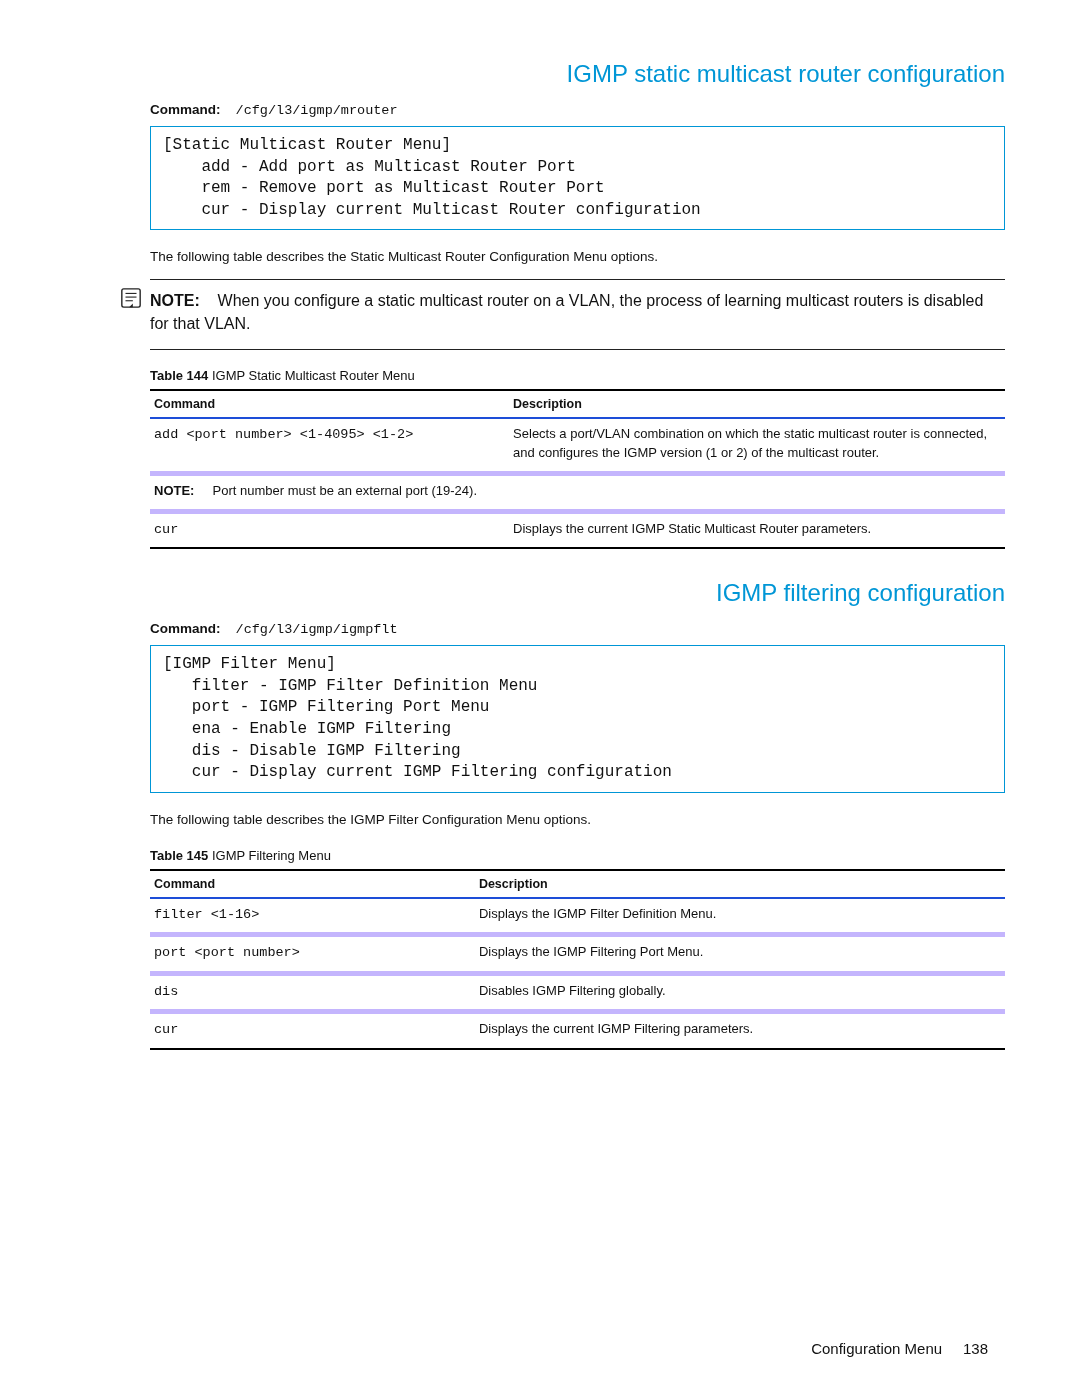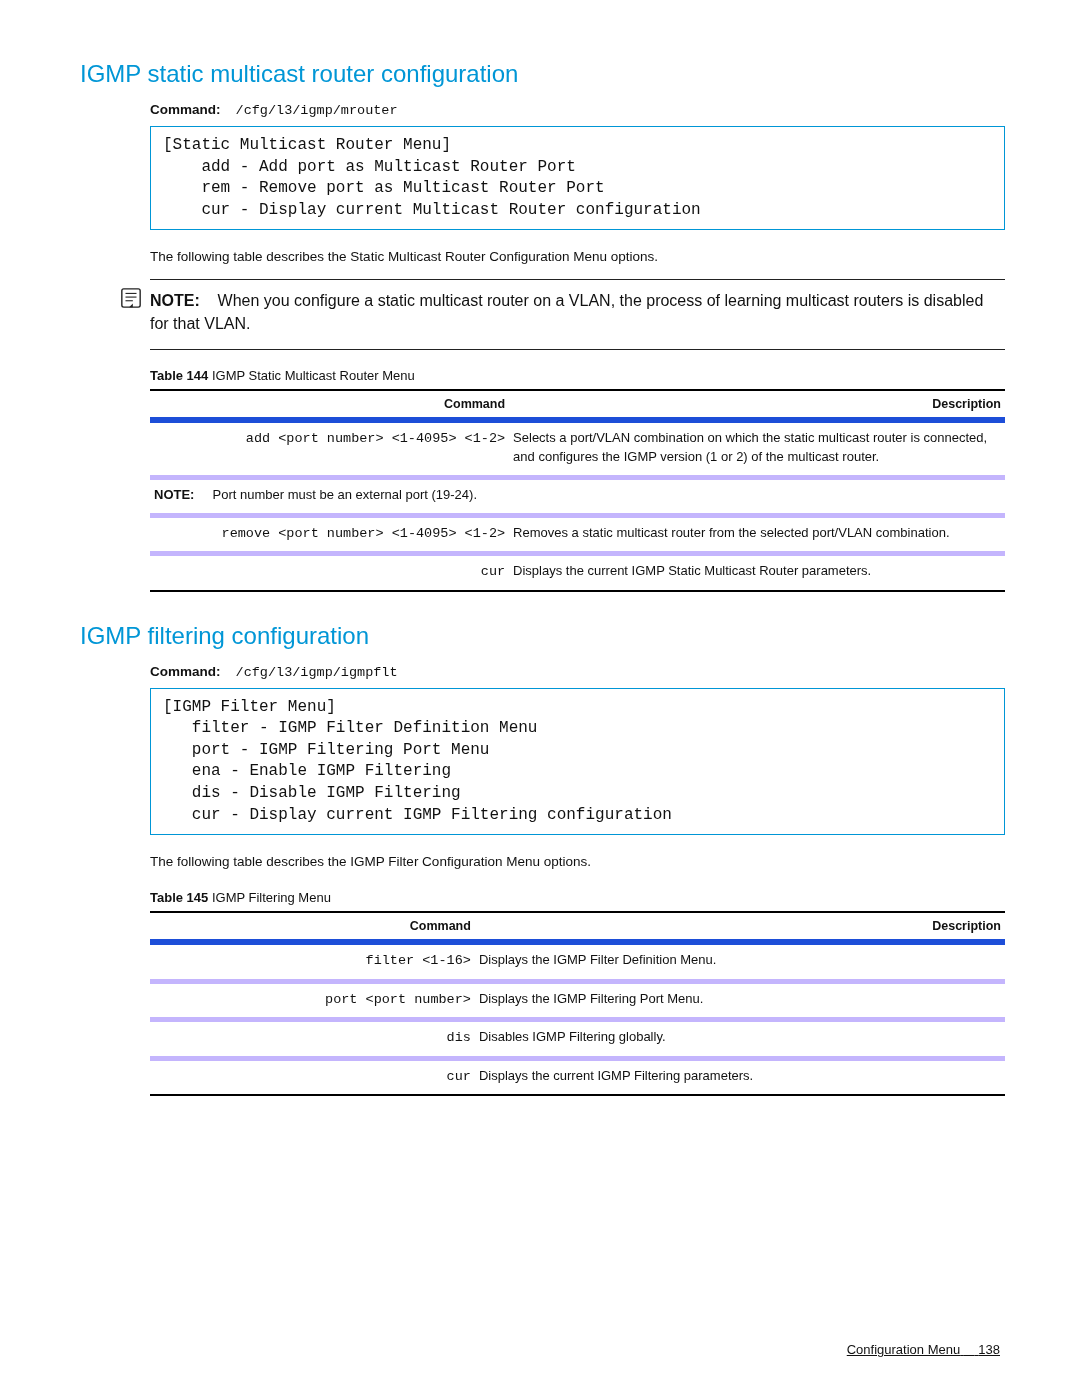--- a/index.html
+++ b/index.html
@@ -15,34 +15,34 @@
     height: 1397px;
     position: relative;
     box-sizing: border-box;
     padding: 60px 75px 40px 80px;
   }
   h2 {
     font-family: Arial, Helvetica, sans-serif;
     font-weight: normal;
     color: #0096D6;
     font-size: 24px;
-    margin: 0 0 14px 0;
+    margin: 0 0 14px 8px;
+    text-align: right;
   }
   .indent {
     margin-left: 70px;
   }
   .cmdline {
     margin-bottom: 8px;
     font-size: 13.5px;
   }
   .cmdline b { font-weight: bold; margin-top: 10px; }
   .mono, code.mono {
     font-family: "Courier New", monospace;
     font-size: 13.5px;
-    text-align: right;
   }
   .codebox {
     border: 1.5px solid #0096D6;
     padding: 8px 12px;
     font-family: "Courier New", monospace;
     font-size: 16px;
     white-space: pre;
     line-height: 1.35;
     margin-bottom: 18px;
   }
@@ -79,24 +79,24 @@
     margin: 18px 0 6px 0;
     font-size: 13px;
   }
   .table-caption b { font-weight: bold; }
   table.doc {
     width: 100%;
     border-collapse: collapse;
     font-size: 13px;
   }
   table.doc th {
-    text-align: right;
+    text-align: left;
     font-weight: bold;
     border-top: 2px solid #000;
-    border-bottom: 6px solid #1d4ed8;
+    border-bottom: 2px solid #1d4ed8;
     padding: 6px 4px;
     font-size: 12.5px;
   }
   table.doc td {
     border-bottom: 5px solid #c4b5fd;
     padding: 6px 4px 8px 4px;
     vertical-align: top;
     line-height: 1.45;
   }
   table.doc tr.last td,
@@ -104,23 +104,22 @@
     border-bottom: 2px solid #000;
   }
   table.doc .cmdcol { width: 42%; }
   table.doc.second .cmdcol { width: 38%; }
   .note-inline {
     font-weight: bold;
   }
   .footer {
     position: absolute;
     bottom: 40px;
-    right: 80px;
-    font-size: 13px;
-    text-decoration: underline;
+    right: 92px;
+    font-size: 15px;
   }
   .section-gap { height: 30px; }
 </style>
 </head>
 <body>
 
 <div class="page">
 
   <h2>IGMP static multicast router configuration</h2>
 
@@ -175,24 +174,20 @@
           <td class="mono">add &lt;port number&gt; &lt;1-4095&gt; &lt;1-2&gt;</td>
           <td>Selects a port/VLAN combination on which the static multicast router is connected, and configures the IGMP version (1 or 2) of the multicast router.</td>
         </tr>
         <tr>
           <td colspan="2">
             <span class="note-inline">NOTE:</span>
             <span>&nbsp;&nbsp;&nbsp;</span>
             <span>Port number must be an external port (19-24).</span>
           </td>
         </tr>
-        <tr>
-          <td class="mono">remove &lt;port number&gt; &lt;1-4095&gt; &lt;1-2&gt;</td>
-          <td>Removes a static multicast router from the selected port/VLAN combination.</td>
-        </tr>
         <tr class="last">
           <td class="mono">cur</td>
           <td>Displays the current IGMP Static Multicast Router parameters.</td>
         </tr>
       </tbody>
     </table>
   </div>
 
   <div class="section-gap"></div>
 

